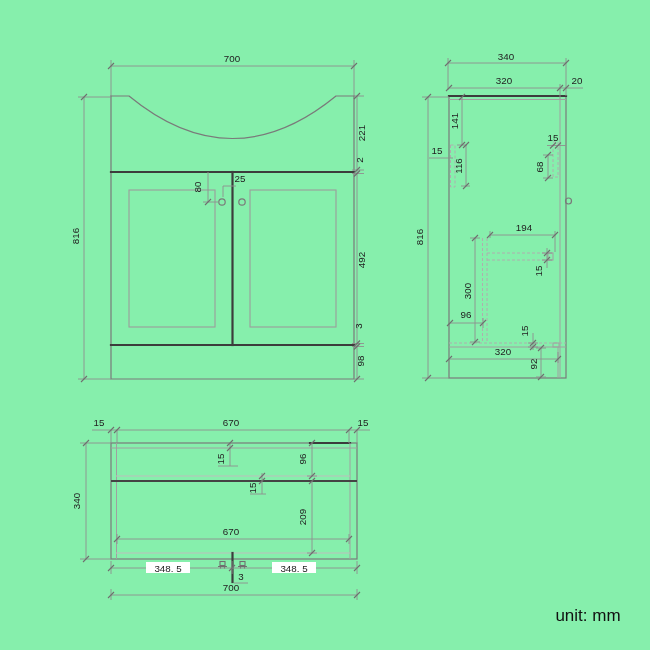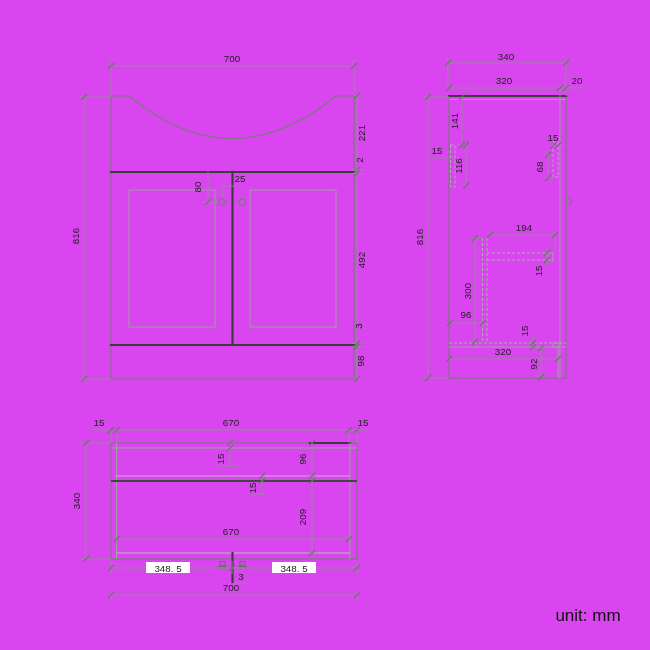--- a/index.html
+++ b/index.html
@@ -1,16 +1,16 @@
 <!DOCTYPE html>
 <html><head>
 <meta charset="utf-8">
 <style>
   html,body{margin:0;padding:0;background:#ffffff;}
-  .canvas{position:relative;width:650px;height:650px;background:#d946ef;overflow:hidden;}
+  .canvas{position:relative;width:650px;height:650px;background:#86efac;overflow:hidden;}
   svg{display:block;}
   .obj{stroke:#7a7a7a;stroke-width:1.2;fill:none;stroke-linecap:square;}
   .heavy{stroke:#3c3c3c;stroke-width:2.2;fill:none;stroke-linecap:square;}
   .heavy-thin{stroke:#444;stroke-width:1.8;fill:none;}
   .panel{stroke:#9c9c9c;stroke-width:1.1;fill:none;}
   .inner{stroke:#a0a0a0;stroke-width:1;fill:none;}
   .faint{stroke:#bdbdbd;stroke-width:1;fill:none;}
   .dim{stroke:#8f8f8f;stroke-width:0.9;fill:none;}
   .tick{stroke:#6f6f6f;stroke-width:1.1;fill:none;}
   .hid{stroke:#aeaeae;stroke-width:1;fill:none;stroke-dasharray:3 2;}

